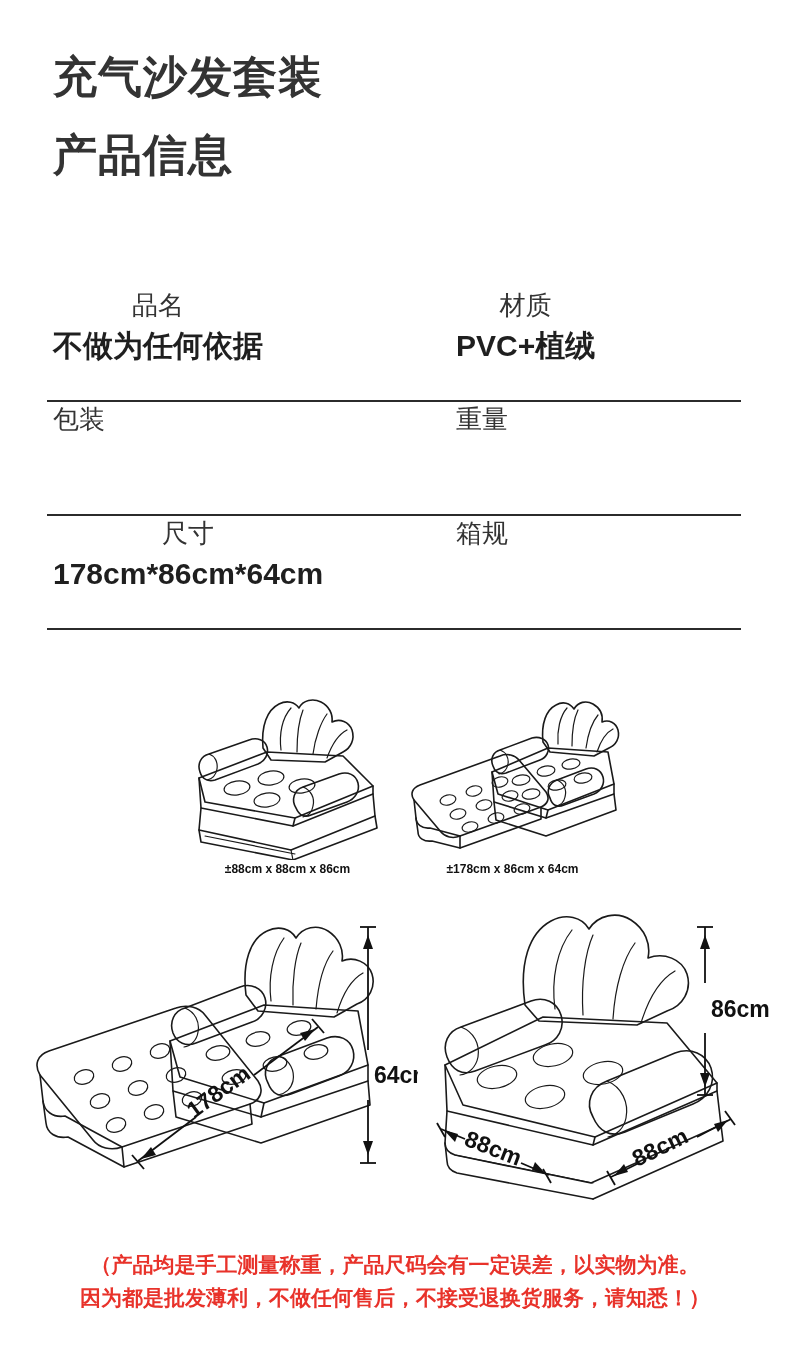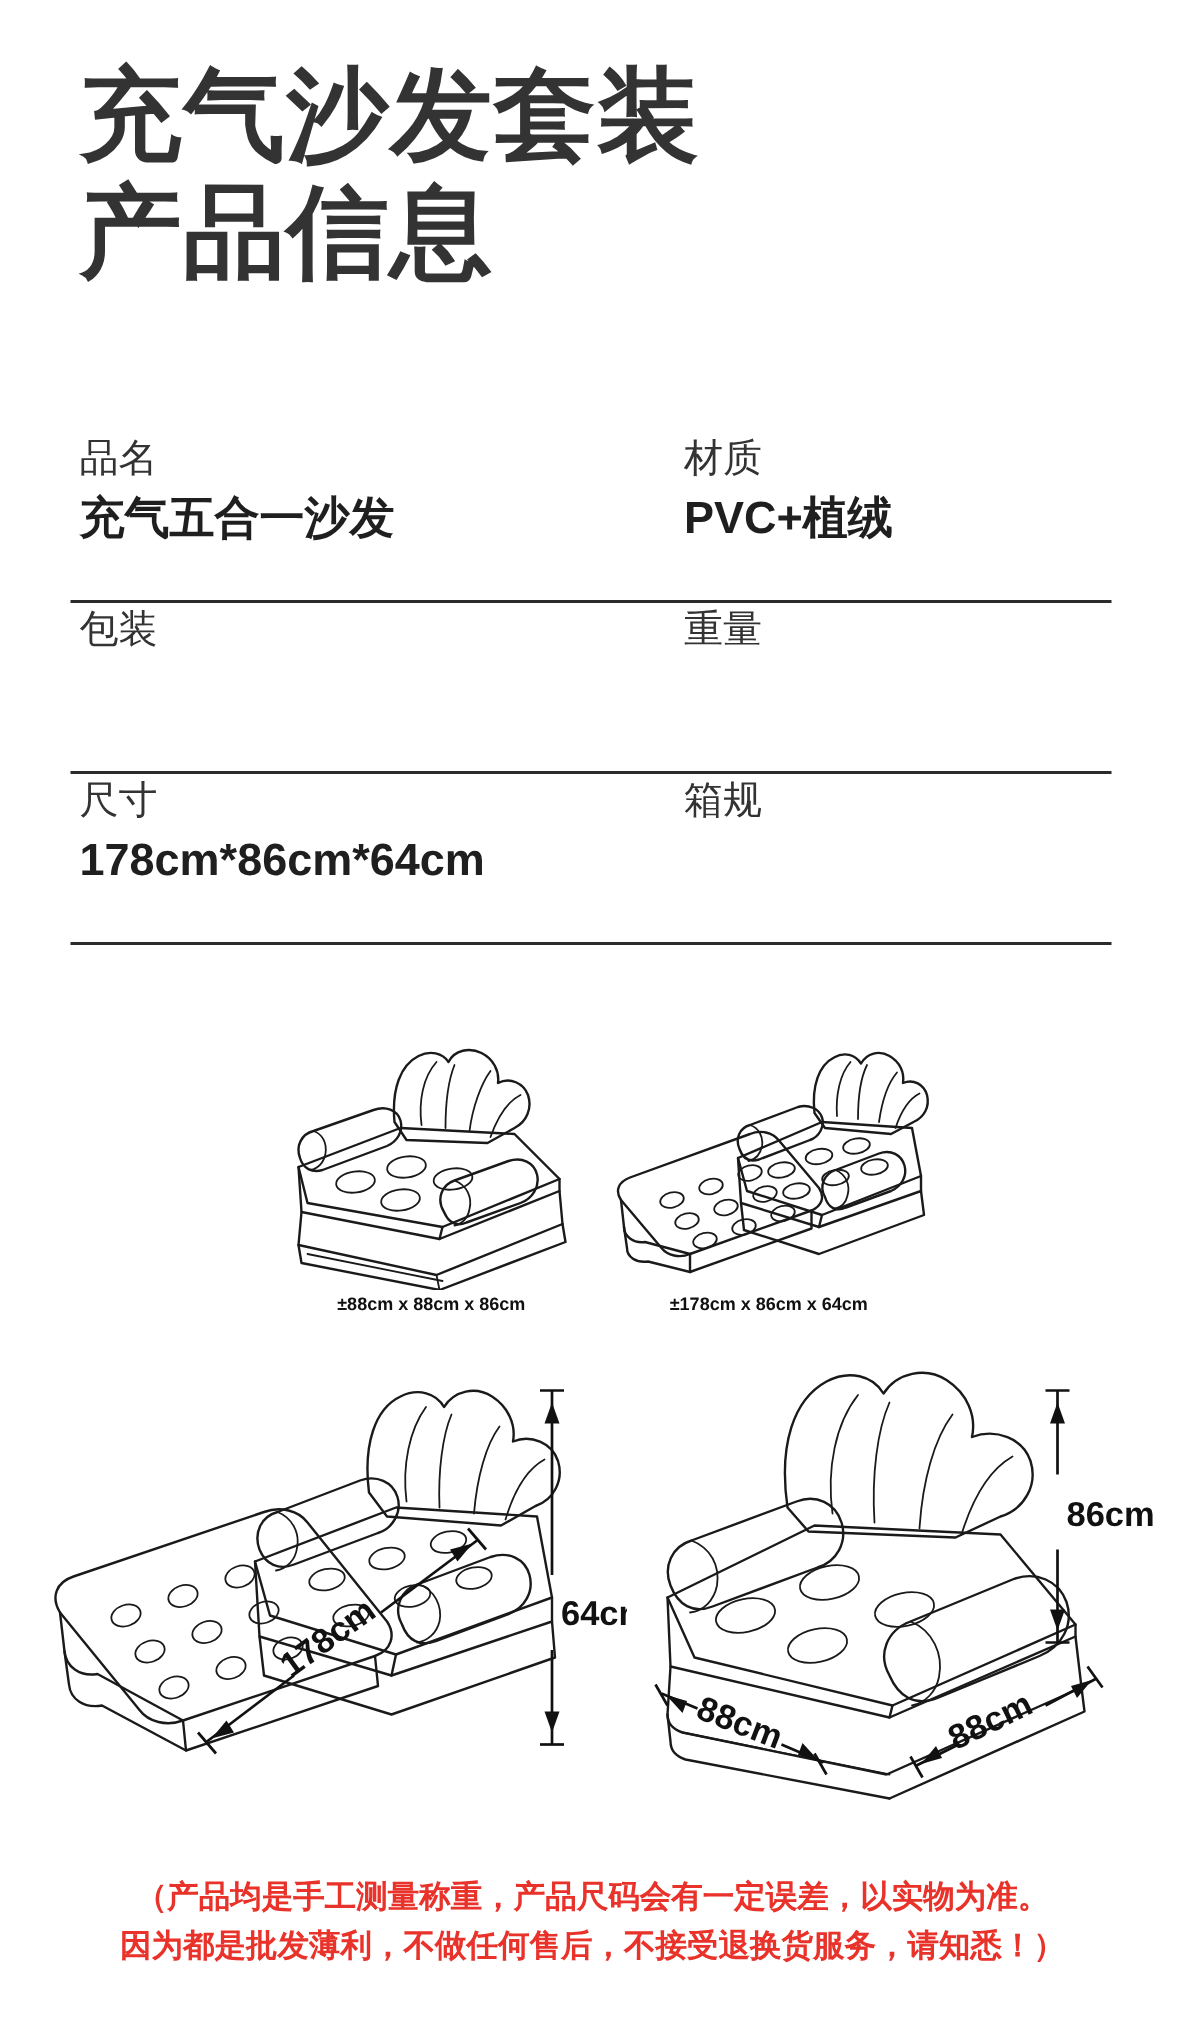--- a/index.html
+++ b/index.html
@@ -9,27 +9,27 @@
     font-family:"Liberation Sans","DejaVu Sans",sans-serif;
     color:#333333;
     overflow:hidden;
     position:relative;
   }
   .page{position:relative;width:790px;height:1356px;}
 
   
   .title-block{position:absolute;left:53px;top:38px;}
   .title-line{
-    font-size:68px;line-height:78px;font-weight:bold;
+    font-size:44px;line-height:78px;font-weight:bold;
     color:#333333;letter-spacing:1px;white-space:nowrap;
   }
 
   
   .specs{position:absolute;left:47px;top:288px;width:694px;}
-  .spec-row{position:relative;height:114px;}
+  .spec-row{position:relative;height:114px;text-align:center;}
   .spec-row .divider{
     position:absolute;left:0;bottom:0;width:694px;height:0;
     border-bottom:2px solid #2b2b2b;
   }
   .spec-cell{position:absolute;top:0;}
   .spec-cell.left{left:6px;}
   .spec-cell.right{left:409px;}
   .spec-label{
     font-size:26px;line-height:34px;font-weight:normal;color:#333333;
     white-space:nowrap;
@@ -76,21 +76,21 @@
   <div class="title-block">
     <div class="title-line">充气沙发套装</div>
     <div class="title-line">产品信息</div>
   </div>
 
   <div class="specs">
 
     <div class="spec-row">
       <div class="spec-cell left">
         <div class="spec-label">品名</div>
-        <div class="spec-value">充气五合一沙发</div>
+        <div class="spec-value">不做为任何依据</div>
       </div>
       <div class="spec-cell right">
         <div class="spec-label">材质</div>
         <div class="spec-value">PVC+植绒</div>
       </div>
       <div class="divider"></div>
     </div>
 
     <div class="spec-row">
       <div class="spec-cell left">

